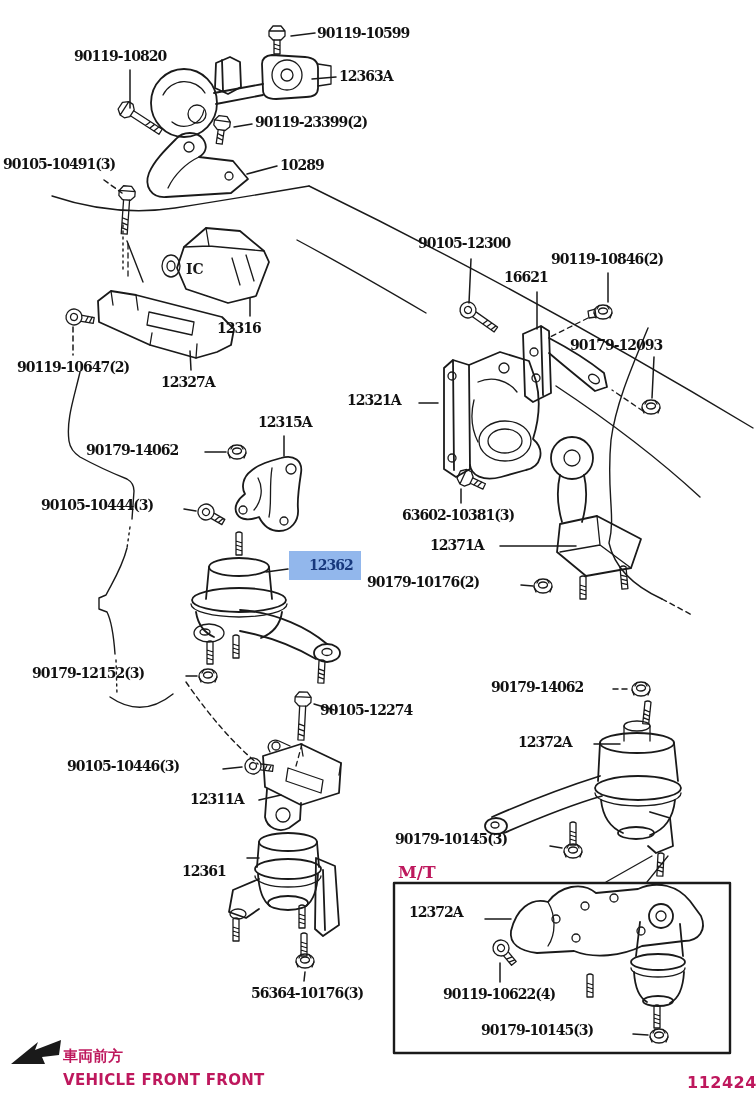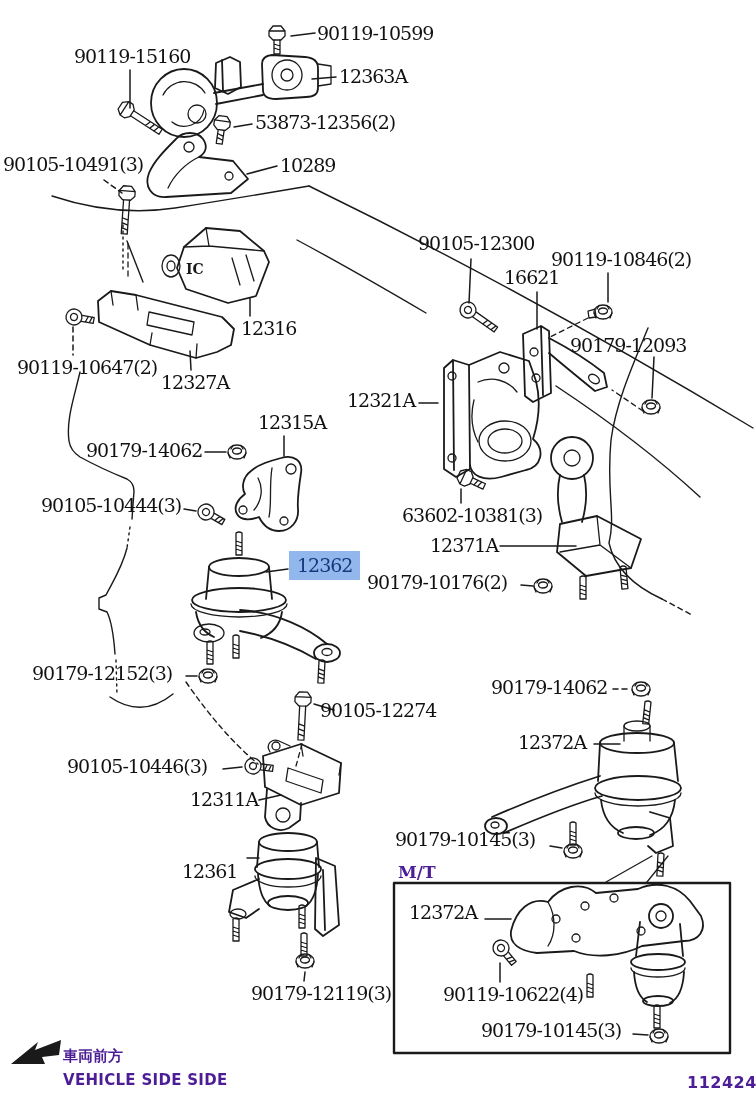--- a/index.html
+++ b/index.html
@@ -17,27 +17,27 @@
   .ln{stroke:var(--c-line);fill:none;stroke-width:1.8;stroke-linecap:round;stroke-linejoin:round;}
   .thin{stroke-width:1.3;}
   .eng{stroke-width:1.4;}
   .ldr{stroke-width:1.5;}
   .dash{stroke-dasharray:5 4;}
   .dot{stroke-dasharray:2 4;}
   .blk{fill:var(--c-line);stroke:none;}
   .box{stroke-width:2.4;}
   .pl{
     position:absolute;white-space:nowrap;color:#111;
-    font-weight:400;font-size:19px;line-height:21px;letter-spacing:-1px;
+    font-weight:700;font-size:14px;line-height:21px;letter-spacing:-1px;
   }
   .pl.hl{
     background:var(--c-highlightBg);color:var(--c-highlightText);
-    padding:3px 8px 4px 8px;line-height:22px;
+    padding:3px 8px 4px 20px;line-height:22px;
   }
-  .note{position:absolute;white-space:nowrap;color:#4c1d95;font-weight:700;text-align:center;}
+  .note{position:absolute;white-space:nowrap;color:#be185d;font-weight:700;text-align:center;}
   .mt{font-size:17px;letter-spacing:0;}
   .code{font-family:"DejaVu Sans","Liberation Sans",sans-serif;font-size:16px;font-weight:700;letter-spacing:0.5px;}
   .jp{font-family:"DejaVu Sans","Liberation Sans",sans-serif;font-size:15px;font-weight:700;}
   .en{font-family:"DejaVu Sans","Liberation Sans",sans-serif;font-size:15px;font-weight:700;letter-spacing:0.3px;}
   .cast{font-family:"DejaVu Serif",serif;font-size:14px;font-weight:700;fill:#1a1a1a;stroke:none;}
 </style>
 </head>
 <body>
 
 <div class="stage">
@@ -301,27 +301,27 @@
     <path class="ln ldr" d="M550,846 L562,848"></path>
     <path class="ln ldr" d="M305,972 L304,981"></path>
     <path class="ln ldr" d="M485,919 L511,919"></path>
     <path class="ln ldr" d="M500,963 L500,982"></path>
     <path class="ln ldr" d="M633,1034 L648,1035"></path>
   </g>
 
   <path class="blk" d="M11,1064 L38,1042 L35,1050 L61,1040 L59,1055 L42,1057 L45,1064 Z"></path>
 </svg>
 
-<div class="pl" style="left:74px;top:46px">90119-15160</div>
+<div class="pl" style="left:74px;top:46px">90119-10820</div>
 <div class="pl" style="left:317px;top:23px">90119-10599</div>
 <div class="pl" style="left:339px;top:66px">12363A</div>
-<div class="pl" style="left:255px;top:112px">53873-12356(2)</div>
+<div class="pl" style="left:255px;top:112px">90119-23399(2)</div>
 <div class="pl" style="left:3px;top:154px">90105-10491(3)</div>
 <div class="pl" style="left:280px;top:155px">10289</div>
-<div class="pl" style="left:241px;top:318px">12316</div>
+<div class="pl" style="left:217px;top:318px">12316</div>
 <div class="pl" style="left:17px;top:357px">90119-10647(2)</div>
 <div class="pl" style="left:161px;top:372px">12327A</div>
 <div class="pl" style="left:418px;top:233px">90105-12300</div>
 <div class="pl" style="left:551px;top:249px">90119-10846(2)</div>
 <div class="pl" style="left:504px;top:267px">16621</div>
 <div class="pl" style="left:570px;top:335px">90179-12093</div>
 <div class="pl" style="left:347px;top:390px">12321A</div>
 <div class="pl" style="left:258px;top:412px">12315A</div>
 <div class="pl" style="left:86px;top:440px">90179-14062</div>
 <div class="pl" style="left:41px;top:495px">90105-10444(3)</div>
@@ -330,23 +330,23 @@
 <div class="pl" style="left:430px;top:535px">12371A</div>
 <div class="pl" style="left:367px;top:572px">90179-10176(2)</div>
 <div class="pl" style="left:32px;top:663px">90179-12152(3)</div>
 <div class="pl" style="left:491px;top:677px">90179-14062</div>
 <div class="pl" style="left:320px;top:700px">90105-12274</div>
 <div class="pl" style="left:518px;top:732px">12372A</div>
 <div class="pl" style="left:67px;top:756px">90105-10446(3)</div>
 <div class="pl" style="left:190px;top:789px">12311A</div>
 <div class="pl" style="left:182px;top:861px">12361</div>
 <div class="pl" style="left:395px;top:829px">90179-10145(3)</div>
-<div class="pl" style="left:251px;top:983px">90179-12119(3)</div>
+<div class="pl" style="left:251px;top:983px">56364-10176(3)</div>
 <div class="pl" style="left:409px;top:902px">12372A</div>
 <div class="pl" style="left:443px;top:984px">90119-10622(4)</div>
 <div class="pl" style="left:481px;top:1020px">90179-10145(3)</div>
 
 <div class="note mt" style="left:398px;top:862px">M/T</div>
 <div class="note code" style="left:687px;top:1073px">112424C</div>
 <div class="note jp" style="left:63px;top:1047px">車両前方</div>
-<div class="note en" style="left:63px;top:1071px">VEHICLE SIDE SIDE</div>
+<div class="note en" style="left:63px;top:1071px">VEHICLE FRONT FRONT</div>
 
 </div>
 
 </body></html>

